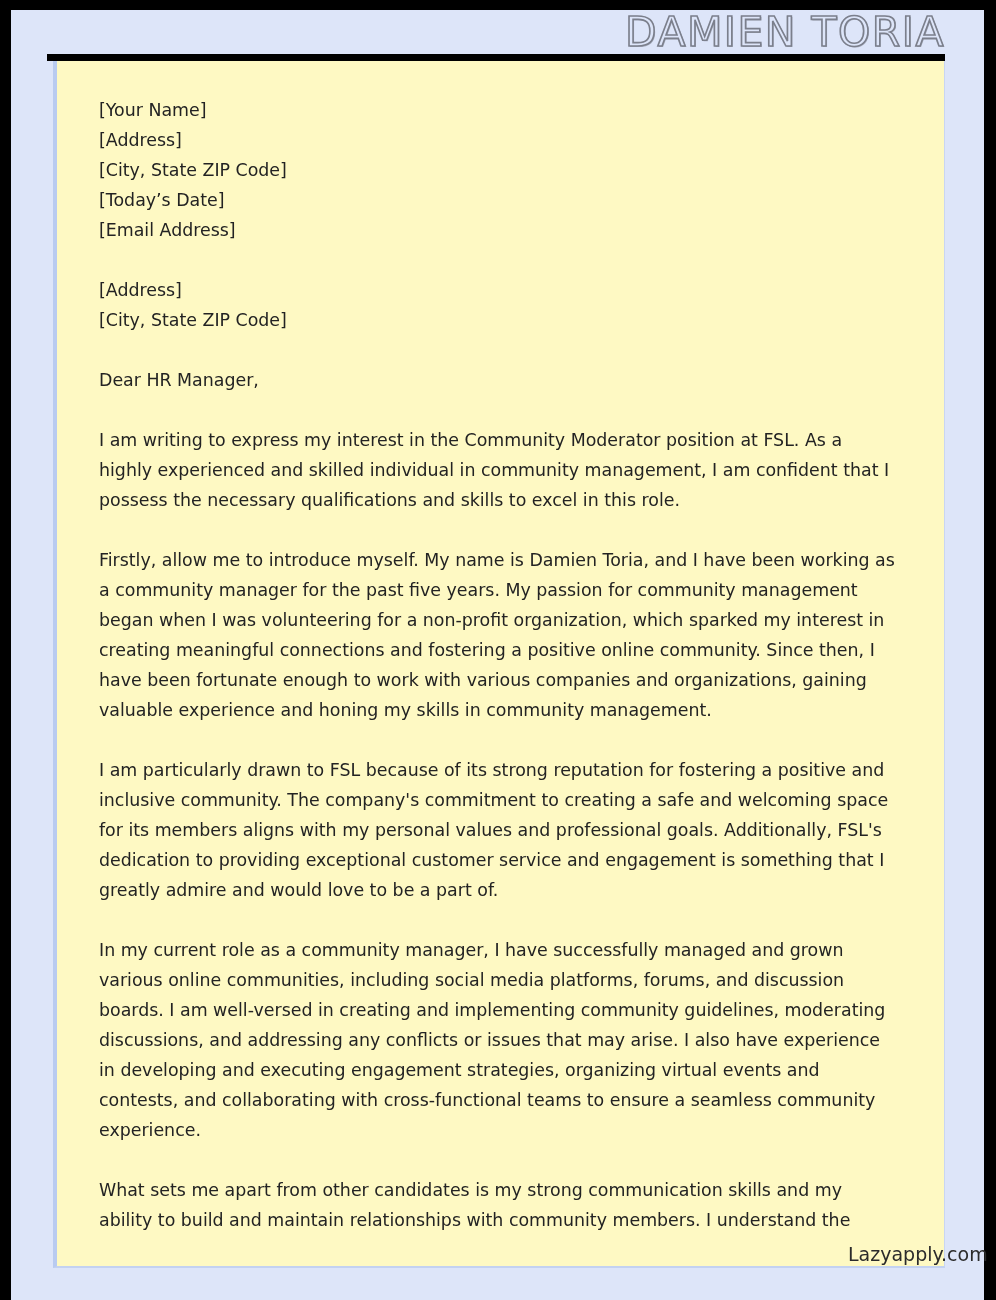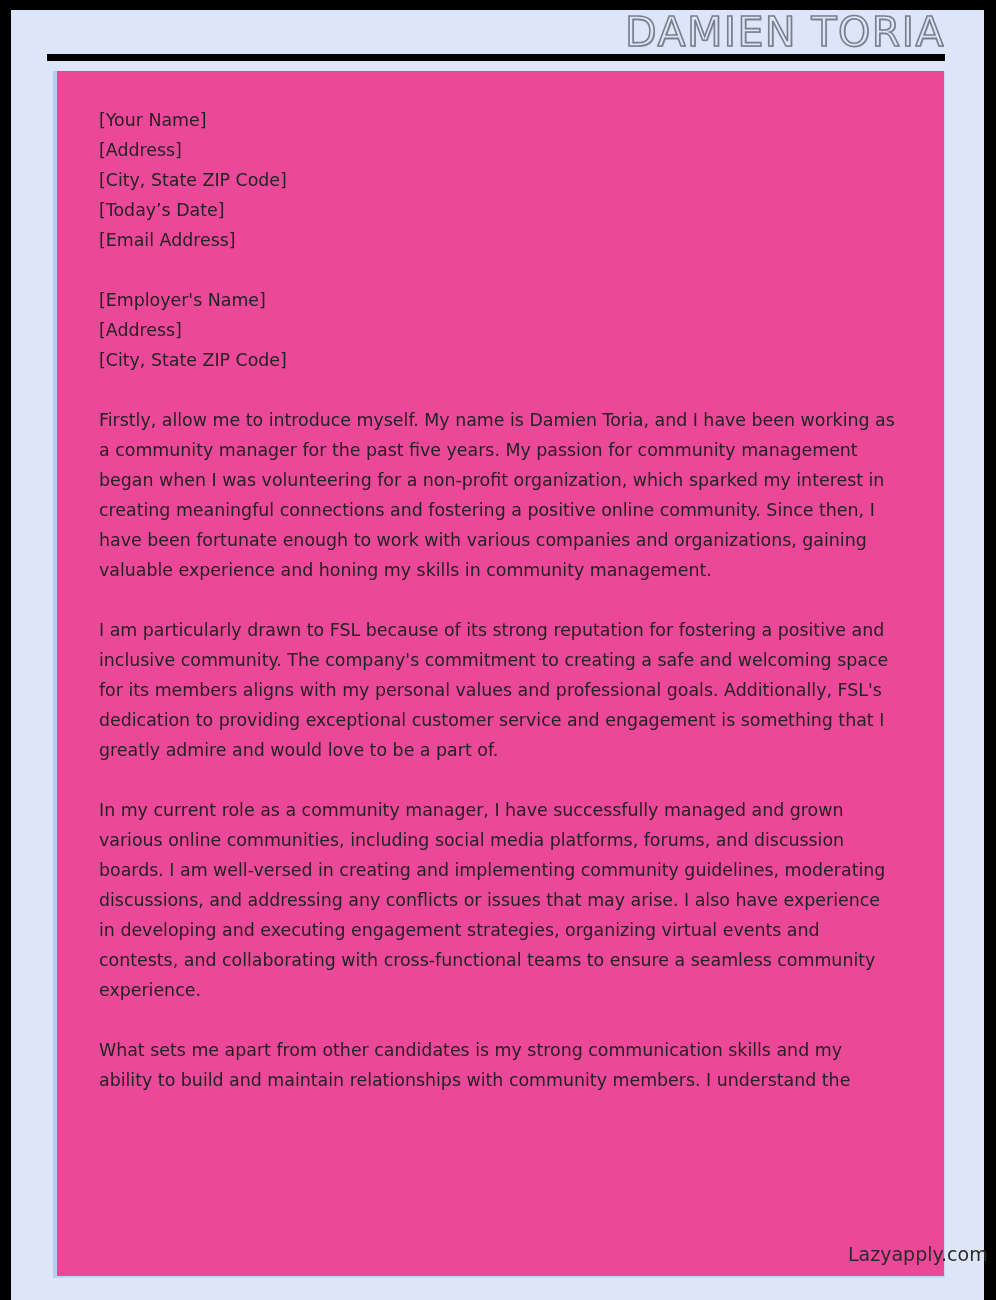--- a/index.html
+++ b/index.html
@@ -69,26 +69,25 @@
     background: #000000;
   }
 
   
   #letter-sheet {
     position: absolute;
     left: 53px;
     top: 61px;
     width: 892px;
     height: 1207px;
-    background: #ec4899;
+    background: #fef9c3;
     border-left: 4px solid #b9cbf0;
     border-right: 1px solid #c9d6f2;
     border-bottom: 2px solid #c3d2f1;
     overflow: hidden;
-    margin-top: 10px;
   }
 
   #letter-body {
     position: absolute;
     left: 42px;
     top: 34px;
     width: 800px;
   }
 
   .addr-line,
@@ -136,26 +135,27 @@
 
       <div class="addr-block">
         <div class="addr-line">[Your Name]</div>
         <div class="addr-line">[Address]</div>
         <div class="addr-line">[City, State ZIP Code]</div>
         <div class="addr-line">[Today’s Date]</div>
         <div class="addr-line">[Email Address]</div>
       </div>
 
       <div class="addr-block">
-        <div class="addr-line">[Employer's Name]</div>
         <div class="addr-line">[Address]</div>
         <div class="addr-line">[City, State ZIP Code]</div>
       </div>
 
+      <div class="salutation">Dear HR Manager,</div>
 
+      <p class="para">I am writing to express my interest in the Community Moderator position at FSL. As a highly experienced and skilled individual in community management, I am confident that I possess the necessary qualifications and skills to excel in this role.</p>
       <p class="para">Firstly, allow me to introduce myself. My name is Damien Toria, and I have been working as a community manager for the past five years. My passion for community management began when I was volunteering for a non-profit organization, which sparked my interest in creating meaningful connections and fostering a positive online community. Since then, I have been fortunate enough to work with various companies and organizations, gaining valuable experience and honing my skills in community management.</p>
       <p class="para">I am particularly drawn to FSL because of its strong reputation for fostering a positive and inclusive community. The company's commitment to creating a safe and welcoming space for its members aligns with my personal values and professional goals. Additionally, FSL's dedication to providing exceptional customer service and engagement is something that I greatly admire and would love to be a part of.</p>
       <p class="para">In my current role as a community manager, I have successfully managed and grown various online communities, including social media platforms, forums, and discussion boards. I am well-versed in creating and implementing community guidelines, moderating discussions, and addressing any conflicts or issues that may arise. I also have experience in developing and executing engagement strategies, organizing virtual events and contests, and collaborating with cross-functional teams to ensure a seamless community experience.</p>
       <p class="para">What sets me apart from other candidates is my strong communication skills and my ability to build and maintain relationships with community members. I understand the</p>
 
     </div>
   </div>
 
   <div id="watermark">Lazyapply.com</div>
 

